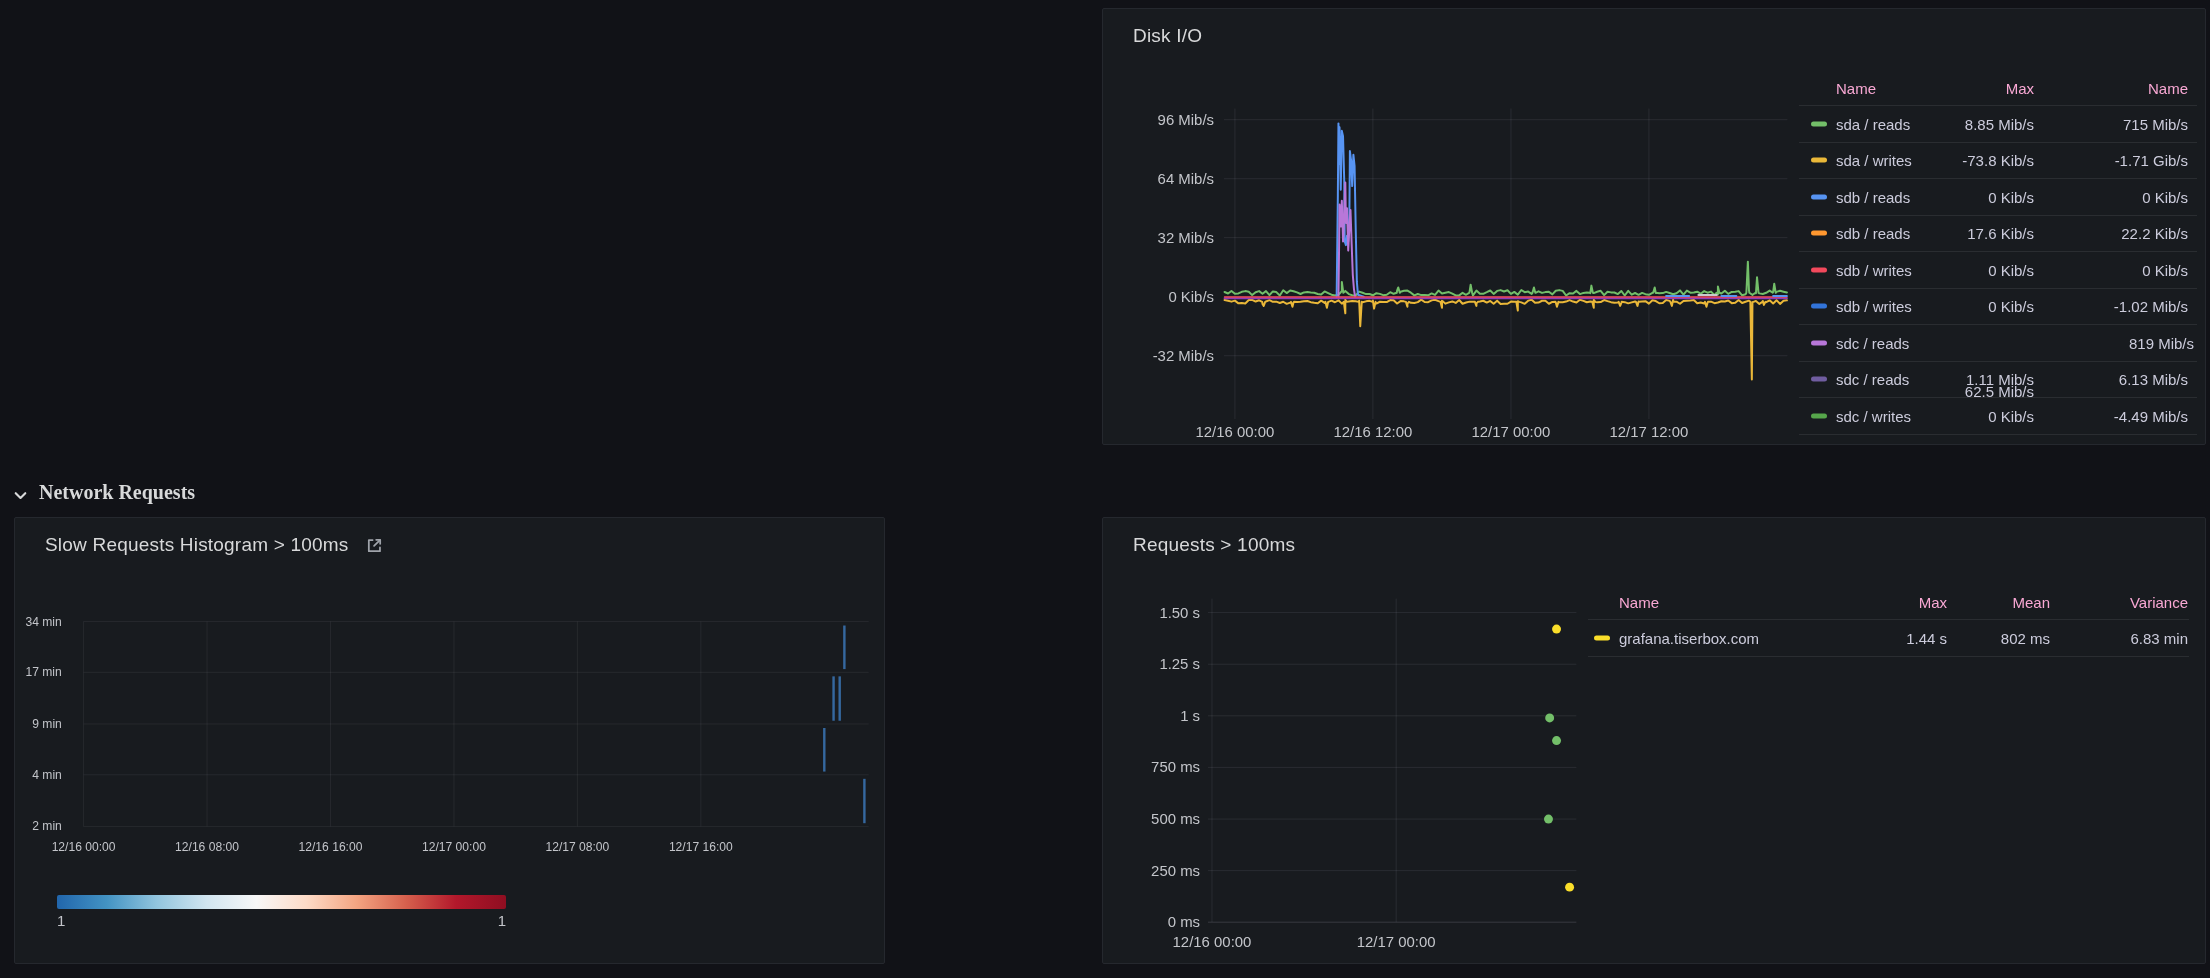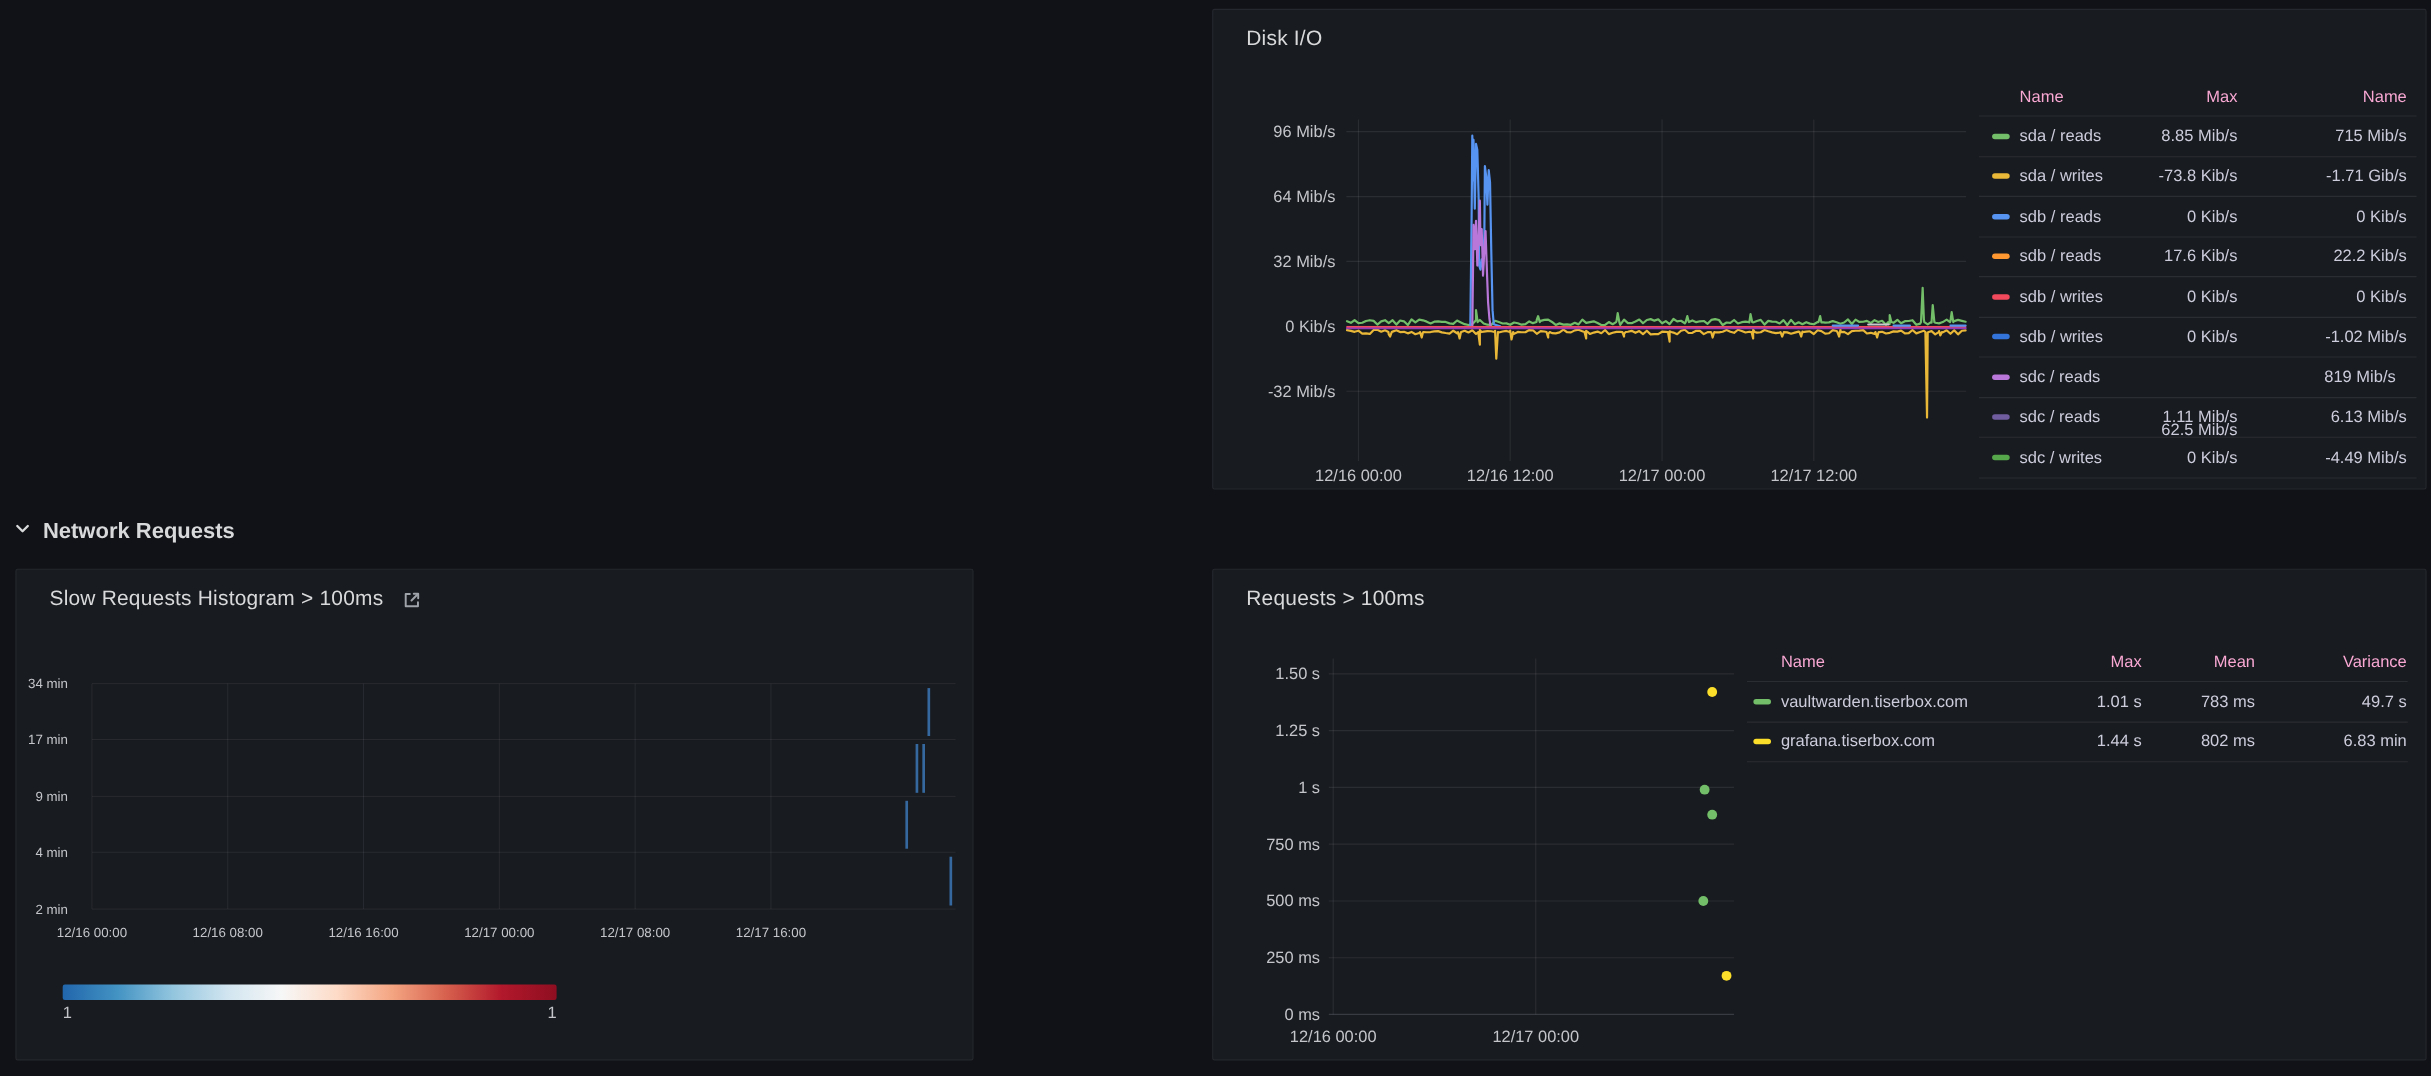--- a/index.html
+++ b/index.html
@@ -16,21 +16,21 @@
   #panel-disk-io{left:1102px;top:8px;width:1104px;height:437px}
   #panel-slow{left:14px;top:517px;width:871px;height:447px}
   #panel-requests{left:1102px;top:517px;width:1104px;height:447px}
   .panel-head{
     position:absolute;left:30px;top:16px;display:flex;align-items:center;gap:16px;z-index:3;
   }
   .panel-title{
     margin:0;font-size:19px;font-weight:500;color:#d8d9da;letter-spacing:.2px;cursor:pointer;white-space:nowrap;
   }
   .section-row{
-    position:absolute;left:12px;top:472px;height:32px;display:flex;align-items:flex-start;gap:10px;cursor:pointer;
+    position:absolute;left:12px;top:472px;height:32px;display:flex;align-items:flex-end;gap:10px;cursor:pointer;font-family:Liberation Serif, serif;
   }
   .section-title{font-size:20px;font-weight:700;color:#d8d9da}
   svg.chart{position:absolute;left:0;top:0;width:100%;height:100%;display:block}
   text.tick{fill:#c3c5ca;font-size:15px;font-family:"Liberation Sans","DejaVu Sans",sans-serif}
   line.grid{stroke:rgba(204,204,220,.10);stroke-width:1}
   line.grid-strong{stroke:rgba(204,204,220,.18);stroke-width:1}
   .legend{position:absolute;font-size:15px;overflow:hidden;z-index:4}
   #disk-io-legend{left:696px;right:8px;top:62px;bottom:1px}
   #requests-legend{left:485px;right:16px;top:67px;height:185px}
   .legend-row{position:relative}
@@ -126,21 +126,21 @@
       <div class="legend-row lg-sep" style="height: 35.5px;">
         <span class="swatch" style="left: 12px; background: rgb(50, 116, 217);"></span>
         <span class="legend-cell legend-name" style="left: 37px;">sdb / writes</span>
         <span class="legend-cell" style="right: 163px;">0 Kib/s</span>
         <span class="legend-cell" style="right: 9px;">-1.02 Mib/s</span>
       </div>
       <div class="legend-row lg-sep" style="height: 35.5px;">
         <span class="swatch" style="left: 12px; background: rgb(184, 119, 217);"></span>
         <span class="legend-cell legend-name" style="left: 37px;">sdc / reads</span>
         <span class="legend-cell" style="right: 163px; margin-top: 48px;">62.5 Mib/s</span>
-        <span class="legend-cell" style="right: 19px; margin-left: 32px;">819 Mib/s</span>
+        <span class="legend-cell" style="right: 3px; margin-left: 32px;">819 Mib/s</span>
       </div>
       <div class="legend-row lg-sep" style="height: 35.5px;">
         <span class="swatch" style="left: 12px; background: rgb(112, 93, 160);"></span>
         <span class="legend-cell legend-name" style="left: 37px;">sdc / reads</span>
         <span class="legend-cell" style="right: 163px;">1.11 Mib/s</span>
         <span class="legend-cell" style="right: 9px;">6.13 Mib/s</span>
       </div>
       <div class="legend-row lg-sep" style="height: 35.5px;">
         <span class="swatch" style="left: 12px; background: rgb(86, 166, 75);"></span>
         <span class="legend-cell legend-name" style="left: 37px;">sdc / writes</span>
@@ -235,27 +235,20 @@
       <circle cx="467.2" cy="370.8" r="4.5" fill="#FADE2A"></circle>
     </svg>
   <div class="legend" id="requests-legend">
       <div class="legend-row legend-head" style="height: 34px;">
         <span class="legend-cell" style="left: 31px;">Name</span>
         <span class="legend-cell" style="right: 242px;">Max</span>
         <span class="legend-cell" style="right: 139px;">Mean</span>
         <span class="legend-cell" style="right: 1px;">Variance</span>
       </div>
       <div class="legend-row lg-sep" style="height: 35.5px;">
-        <span class="swatch" style="left: 6px; background: rgb(115, 191, 105);"></span>
-        <span class="legend-cell legend-name" style="left: 31px;">vaultwarden.tiserbox.com</span>
-        <span class="legend-cell" style="right: 242px;">1.01 s</span>
-        <span class="legend-cell" style="right: 139px;">783 ms</span>
-        <span class="legend-cell" style="right: 1px;">49.7 s</span>
-      </div>
-      <div class="legend-row lg-sep" style="height: 35.5px;">
         <span class="swatch" style="left: 6px; background: rgb(250, 222, 42);"></span>
         <span class="legend-cell legend-name" style="left: 31px;">grafana.tiserbox.com</span>
         <span class="legend-cell" style="right: 242px;">1.44 s</span>
         <span class="legend-cell" style="right: 139px;">802 ms</span>
         <span class="legend-cell" style="right: 1px;">6.83 min</span>
       </div>
       <div class="lg-sep" style="height: 0px;"></div>
     </div>
 </section>
 

